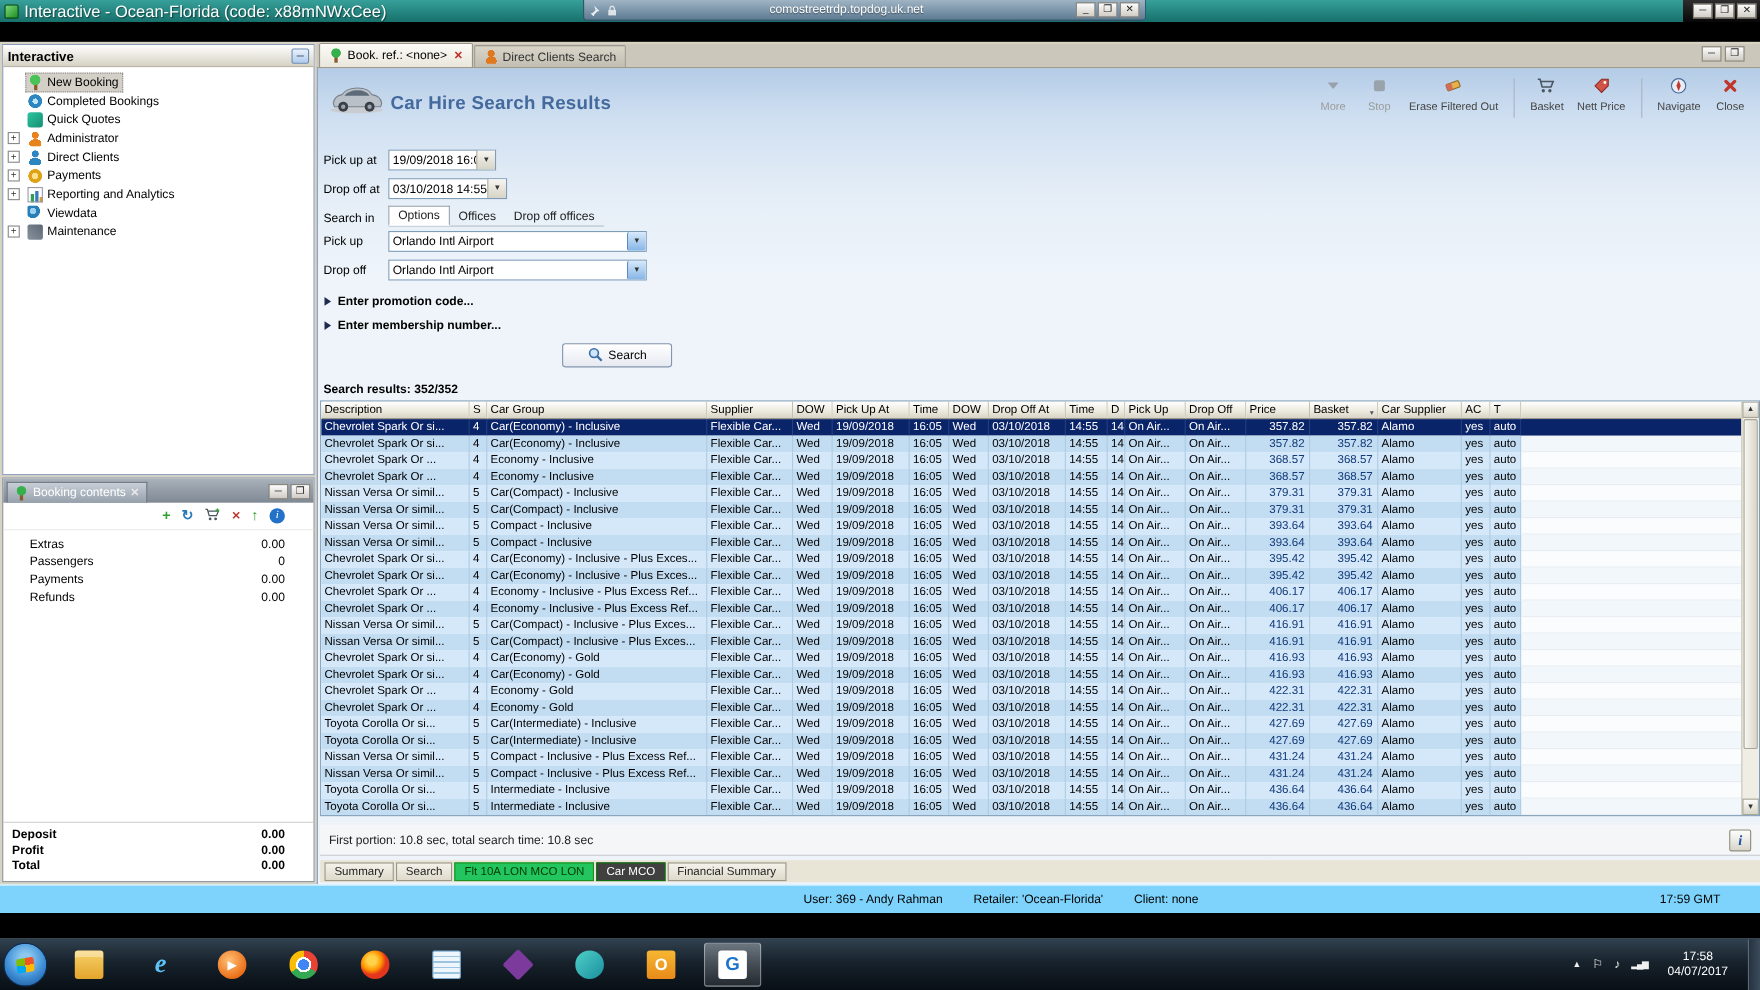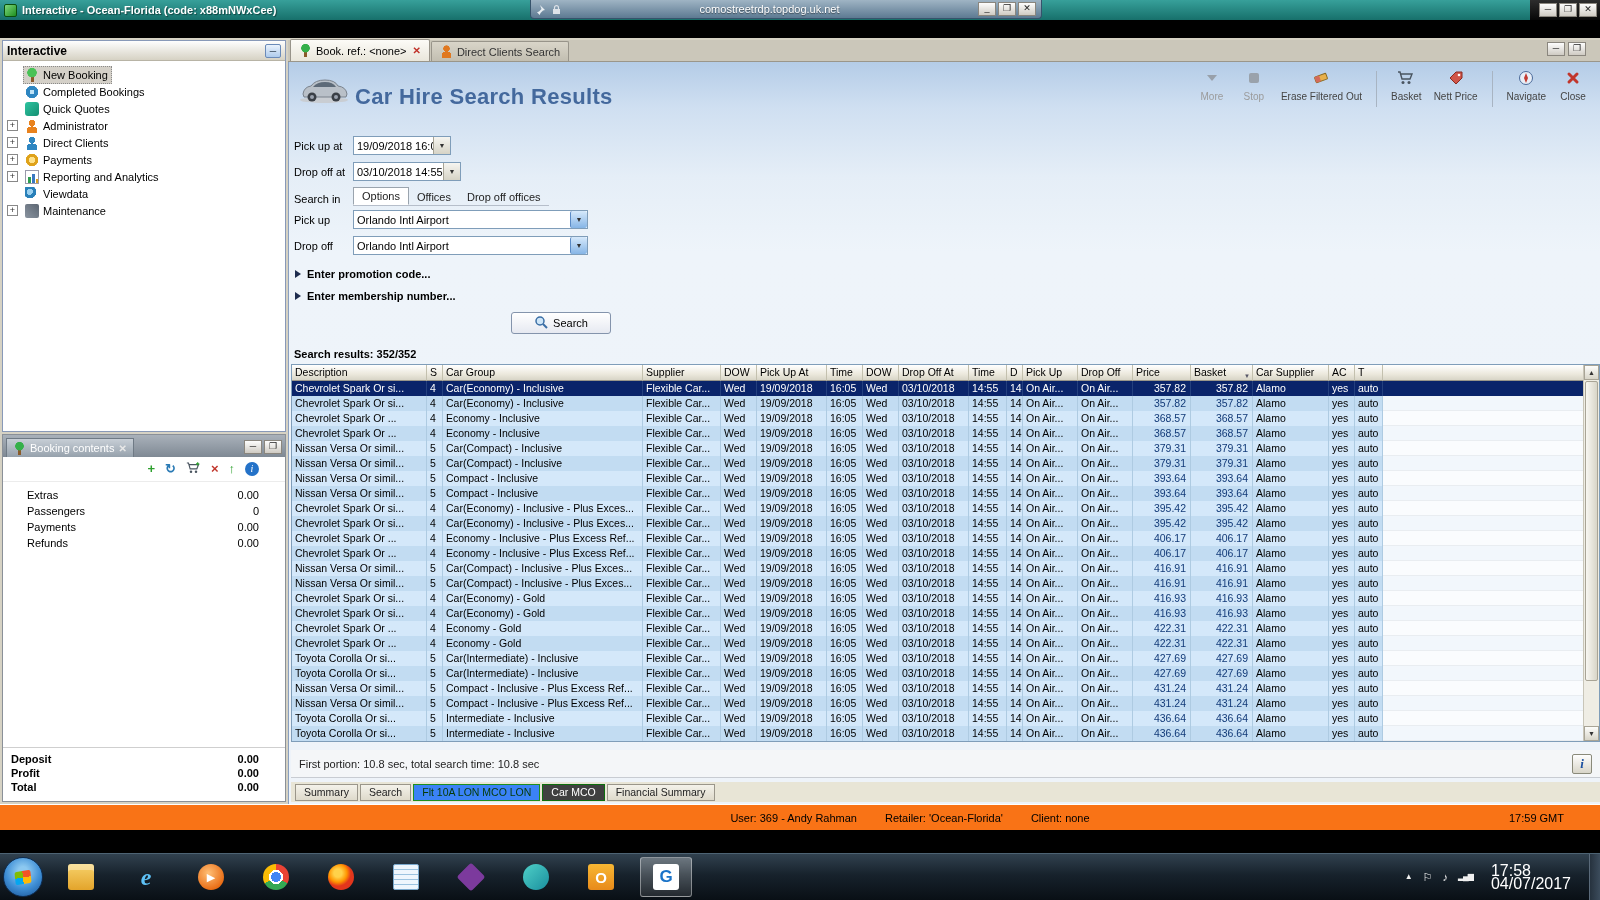--- a/index.html
+++ b/index.html
@@ -2,21 +2,21 @@
 <html><head>
 <meta charset="utf-8">
 <style>
   *{margin:0;padding:0;box-sizing:border-box;font-family:"Liberation Sans",sans-serif}
   html,body{width:1600px;height:900px;overflow:hidden;background:#000}
   .screen{position:relative;width:1600px;height:900px;background:#000;font-size:11px;color:#000}
 
   
   .titlebar{position:absolute;left:0;top:0;width:100%;height:20px;background:linear-gradient(#37a09a,#17706b);display:flex;align-items:center;padding:0 4px;color:#fff}
   .app-ico{width:13px;height:13px;background:linear-gradient(135deg,#7ed87e,#1e8f1e);border:1px solid #0b4f0b;border-radius:2px;margin-right:5px;flex:none}
-  .title-text{font-size:11px;font-weight:bold;text-shadow:1px 1px 1px rgba(0,0,0,.45);white-space:nowrap}
+  .title-text{font-size:15px;font-weight:normal;text-shadow:1px 1px 1px rgba(0,0,0,.45);white-space:nowrap}
   .corner{position:absolute;right:0;top:0;height:20px;width:70px;background:linear-gradient(#2d2d2d,#070707);display:flex;align-items:center;justify-content:flex-end;gap:2px;padding-right:3px;z-index:40}
   .win-btn{width:18px;height:14px;background:linear-gradient(#fdfdfd,#cfcbc3);border:1px solid #8a867e;font-size:9px;line-height:11px;text-align:center;color:#222;cursor:default}
 
   
   .rdpbar{position:absolute;left:530px;top:0;width:512px;height:19px;background:linear-gradient(#9fb4c4,#5d7a92);border:1px solid #36536b;border-top:none;border-radius:0 0 4px 4px;display:flex;align-items:center;padding:0 5px;gap:5px;z-index:50}
   .rdp-host{flex:1;text-align:center;color:#fff;font-size:11px;text-shadow:0 1px 1px rgba(0,0,0,.5);white-space:nowrap}
   .rdp-ic{display:flex;align-items:center}
   .rdp-btns{display:flex;gap:2px}
 
   
@@ -70,21 +70,21 @@
   
   .tabstrip{position:absolute;left:288px;top:2px;right:0;height:22px;background:#cbc7ba;display:flex;align-items:flex-end;padding-left:2px;gap:1px;border-bottom:1px solid #9a968a}
   .mtab{height:20px;display:flex;align-items:center;gap:4px;padding:0 8px;background:linear-gradient(#d9d5c9,#c2beb1);border:1px solid #98948a;border-bottom:none;font-size:11px;color:#333;border-radius:2px 2px 0 0;white-space:nowrap}
   .mtab.active{background:linear-gradient(#fcfbf7,#e9e6db);height:22px;color:#000}
   .tab-close{color:#c03028;font-weight:bold;font-size:10px;margin-left:2px;display:none}
   .mtab.closable .tab-close{display:inline}
   .strip-controls{margin-left:auto;display:flex;gap:3px;padding-right:8px;margin-bottom:4px}
 
   
   .main-panel{position:absolute;left:288px;top:24px;right:0;bottom:24px;background:linear-gradient(180deg,#b4cce7 0,#cfdff1 45px,#e5eef7 115px,#eef4fa 190px,#eef3f9 100%);border-left:1px solid #8aa0c0}
-  .mp-title{position:absolute;left:66px;top:22px;font-size:22px;font-weight:bold;color:#44699d;letter-spacing:.3px}
+  .mp-title{position:absolute;left:66px;top:22px;font-size:17px;font-weight:bold;color:#44699d;letter-spacing:.3px}
   .car-icon{position:absolute;left:8px;top:12px}
   .mp-toolbar{position:absolute;right:12px;top:8px;display:flex;align-items:flex-start;gap:12px}
   .tool-btn{display:flex;flex-direction:column;align-items:center;gap:3px;min-width:30px;color:#444;font-size:10px;white-space:nowrap}
   .tool-btn.disabled{color:#9b9b9b}
   .tool-sep{width:1px;height:36px;background:#a8b4c2;margin:1px 2px}
 
   .form-label{position:absolute;left:5px;font-size:11px}
   .field{position:absolute;height:19px;background:#fff;border:1px solid #7f9db9;display:flex;align-items:center}
   .f-text{flex:1;padding-left:3px;font-size:11px;white-space:nowrap;overflow:hidden}
   .f-btn{width:17px;height:17px;background:linear-gradient(#f6f5f0,#d6d3c6);border-left:1px solid #a8a496;display:flex;align-items:center;justify-content:center;font-size:7px;color:#333;flex:none}
@@ -118,25 +118,25 @@
   .th.cfill{background:linear-gradient(#ffffff,#ece9dd 60%,#d8d5c7);border-bottom:1px solid #9a968a}
   .vscroll{width:16px;background:#efede4;border-left:1px solid #c8c5b8;display:flex;flex-direction:column;flex:none}
   .vs-btn{height:15px;background:linear-gradient(#fdfdfb,#d8d5c8);border:1px solid #a8a496;font-size:7px;display:flex;align-items:center;justify-content:center;color:#333;flex:none}
   .vs-thumb{margin:1px;height:300px;background:linear-gradient(90deg,#f8f7f2,#d8d5c8);border:1px solid #a8a496;border-radius:2px;flex:none}
   .vs-bottom{margin-top:auto}
 
   .rt-status{position:absolute;left:2px;top:688px;right:0;height:28px;background:#f4f6f8;border-bottom:1px solid #c8ccd2;display:flex;align-items:center;padding:0 8px;font-size:11px;color:#222}
   .info-btn{margin-left:auto;width:20px;height:20px;background:linear-gradient(#fefefe,#d8d5c8);border:1px solid #8a8a7a;border-radius:2px;display:flex;align-items:center;justify-content:center;color:#1a4fa0;font-weight:bold;font-family:"Liberation Serif",serif;font-style:italic;font-size:13px}
   .bottom-tabs{position:absolute;left:2px;top:720px;right:0;height:20px;background:#e8e5d6;display:flex;align-items:center;gap:2px;padding-left:4px}
   .btab{height:17px;padding:0 8px;border:1px solid #9a968a;background:linear-gradient(#f4f2ea,#dedacb);display:flex;align-items:center;font-size:10.5px;color:#222;white-space:nowrap}
-  .btab.green{background:#3b82f6;border-color:#1f8f1f;color:#053a05}
+  .btab.green{background:#22c55e;border-color:#1f8f1f;color:#053a05}
   .btab.green-active{background:#404040;border-color:#0d6e0d;color:#fff}
 
   
-  .app-statusbar{position:absolute;left:0;top:766px;width:100%;height:26px;background:#f97316;border-top:1px solid #fff;display:flex;align-items:center;font-size:11px}
+  .app-statusbar{position:absolute;left:0;top:766px;width:100%;height:26px;background:#7dd3fc;border-top:1px solid #fff;display:flex;align-items:center;font-size:11px}
   .sb-group{margin:0 auto;display:flex;gap:28px;padding-left:220px}
   .sb-time{position:absolute;right:36px}
 
   
   .taskbar{position:absolute;left:0;top:853px;width:100%;height:47px;background:linear-gradient(#31414f 0,#17222c 45%,#090f15 100%);border-top:1px solid #4d6373;display:flex;align-items:center;padding-left:3px}
   .start-orb{width:40px;height:40px;border-radius:50%;background:radial-gradient(circle at 50% 35%,#8cc8f0 0 15%,#3f8fd6 55%,#174f92 100%);border:1px solid #0d2c50;display:flex;align-items:center;justify-content:center;position:relative;flex:none}
   .orb-flag{width:16px;height:13px;background:conic-gradient(#f35325 0 90deg,#ffba08 90deg 180deg,#05a6f0 180deg 270deg,#81bc06 270deg 360deg);border-radius:2px;transform:rotate(-6deg) skewY(-3deg)}
   .task-icons{display:flex;gap:13px;margin-left:12px}
   .task-btn{width:52px;height:40px;display:flex;align-items:center;justify-content:center;border-radius:3px;border:1px solid transparent}
   .task-btn.active{background:linear-gradient(rgba(255,255,255,.30),rgba(255,255,255,.10));border:1px solid rgba(255,255,255,.4)}
@@ -150,21 +150,21 @@
   .i-notepad{background:#eef6fd;border:1px solid #7aa8cc;border-radius:2px;background-image:repeating-linear-gradient(#0000 0 4px,#9cc3e0 4px 5px)}
   .i-visual-studio{background:#7c3a9d;transform:rotate(45deg) scale(.78);border-radius:3px}
   .i-app-teal{background:linear-gradient(135deg,#4fd0c8,#1a8f9e);border-radius:50%}
   .i-outlook{background:linear-gradient(#f7b733,#e88a1a);border-radius:3px}
   .i-outlook::before{content:'O';color:#fff;font-weight:bold;font-size:15px}
   .i-g-app{background:#fff;border-radius:3px}
   .i-g-app::before{content:'G';color:#1a73c8;font-weight:bold;font-size:17px}
   .tray{margin-left:auto;display:flex;align-items:center;gap:10px;color:#f0f0f0}
   .tray-ic{font-size:11px;line-height:12px}
   .tray-ic.bars{font-size:8px;letter-spacing:-1px}
-  .clock{text-align:left;font-size:16px;line-height:13px;color:#fff;padding:0 8px;white-space:nowrap}
+  .clock{text-align:center;font-size:11px;line-height:13px;color:#fff;padding:0 8px;white-space:nowrap}
   .show-desktop{width:11px;height:47px;background:linear-gradient(90deg,#26323e,#3c4c5c);border-left:1px solid #5a6a7a;flex:none}
 </style>
 </head>
 <body>
 
 <div class="screen">
 
   <div class="titlebar">
     <span class="app-ico"></span>
     <span class="title-text">Interactive - Ocean-Florida (code: x88mNWxCee)</span>

